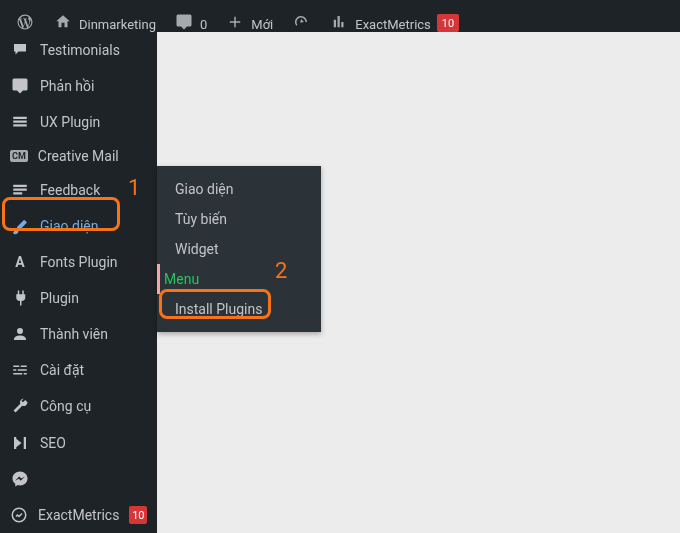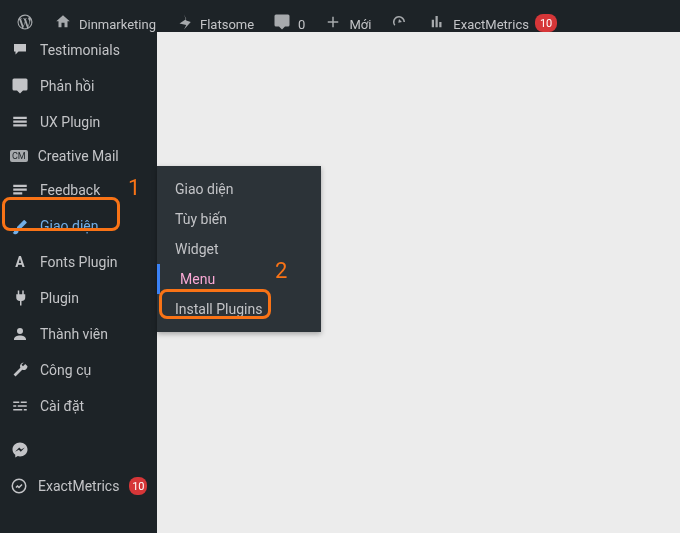--- a/index.html
+++ b/index.html
@@ -1,33 +1,33 @@
 <!DOCTYPE html>
 <html><head>
   <meta charset="utf-8">
   <style>
     *{margin:0;padding:0;box-sizing:border-box}
     body{font-family:-apple-system,BlinkMacSystemFont,"Segoe UI",Roboto,sans-serif;font-size:14px;background:#f1f1f1;width:680px;height:533px;overflow:hidden}
     .topbar{height:32px;background:#1d2327;color:#c3c4c7;display:flex;align-items:center;padding:0 6px}
     .topbar-item{display:flex;align-items:flex-end;gap:6px;padding:0 9px;height:100%;cursor:pointer;font-size:13px}
     .ico{display:inline-flex;align-items:center;justify-content:center;width:20px;height:20px;font-size:16px;color:#a7aaad}
-    .badge{background:#d63638;color:#fff;border-radius:8px;min-width:18px;height:18px;display:inline-flex;align-items:center;justify-content:center;font-size:11px;padding:8px 5px}
+    .badge{background:#d63638;color:#fff;border-radius:2px;min-width:18px;height:18px;display:inline-flex;align-items:center;justify-content:center;font-size:11px;padding:8px 5px}
     .shell{display:flex;height:501px}
     .sidebar{width:157px;background:#1d2327;color:#c3c4c7;display:flex;flex-direction:column;overflow:visible}
     .sidebar-item{display:flex;align-items:center;gap:10px;padding:8px 10px;cursor:pointer;position:relative}
     .sidebar-item .label{font-size:14px}
     .sidebar-item .sico{width:20px;height:20px;display:inline-flex;align-items:center;justify-content:center;color:inherit}
     .gap{height:8px}
     .content{flex:1;background:#ececec;position:relative}
     .submenu{position:absolute;left:157px;top:166px;width:164px;background:#2c3338;color:#c3c4c7;padding:8px 0;box-shadow:0 2px 5px rgba(0,0,0,.3)}
     .submenu-item{padding:7px 18px;cursor:pointer;font-size:14px}
-    .submenu-item.sel{border-left:3px solid #3b82f6;padding-left:20px;color:#f9a8d4}
+    .submenu-item.sel{border-left:3px solid #fca5a5;padding-left:4px;color:#22c55e}
     .annot{position:absolute;border:3px solid #f97316;border-radius:8px;pointer-events:none}
     .annot-num{position:absolute;color:#f97316;font-size:22px;font-weight:400;pointer-events:none}
-    .cm-badge{background:#a7aaad;color:#1d2327;font-size:9px;font-weight:400;padding:1px 2px;border-radius:2px}
+    .cm-badge{background:#a7aaad;color:#1d2327;font-size:9px;font-weight:700;padding:1px 2px;border-radius:2px}
     svg{width:18px;height:18px;fill:currentColor}
   </style>
 </head>
 <body>
 
 <div class="topbar">
   <div class="topbar-item">
     <span class="ico">
         <svg viewBox="0 0 24 24">
           <path d="M12 2a10 10 0 100 20 10 10 0 000-20zM3.5 12c0-1.2.26-2.35.72-3.38l4.05 11.1A8.5 8.5 0 013.5 12zm8.5 8.5c-.83 0-1.64-.12-2.4-.35l2.55-7.4 2.6 7.14c.2.05.04.1.06.15-.88.3-1.82.46-2.81.46zm1.17-12.5c.51-.03.97-.08.97-.08.46-.05.4-.73-.05-.7 0 0-1.38.1-2.27.1-.83 0-2.24-.1-2.24-.1-.46-.03-.51.67-.05.7 0 0 .43.05.9.08l1.33 3.65-1.87 5.6L6.8 8c.51-.03.97-.08.97-.08.46-.05.4-.73-.05-.7 0 0-1.38.1-2.27.1h-.28A8.47 8.47 0 0112 3.5c2.23 0 4.26.85 5.79 2.25h-.11c-.84 0-1.43.73-1.43 1.52 0 .7.4 1.3.84 2 .32.57.7 1.3.7 2.35 0 .73-.28 1.57-.65 2.75l-.86 2.86-3.11-9.23zm3.1 11.33l2.6-7.5c.48-1.21.64-2.18.64-3.04 0-.31-.02-.6-.06-.88a8.5 8.5 0 01-3.18 11.42z"></path>
@@ -38,28 +38,20 @@
     <span class="ico">
         <svg viewBox="0 0 24 24">
           <path d="M12 3l9 8h-3v8h-4v-6h-4v6H6v-8H3z"></path>
         </svg>
       </span>
     <span>Dinmarketing</span>
   </div>
   <div class="topbar-item">
     <span class="ico">
         <svg viewBox="0 0 24 24">
-          <path d="M12 2l3 6-9 6 9 2-3 6 9-10-6-2z"></path>
-        </svg>
-      </span>
-    <span>Flatsome</span>
-  </div>
-  <div class="topbar-item">
-    <span class="ico">
-        <svg viewBox="0 0 24 24">
           <path d="M20 2H4a2 2 0 00-2 2v12a2 2 0 002 2h4l4 4 4-4h4a2 2 0 002-2V4a2 2 0 00-2-2z"></path>
         </svg>
       </span>
     <span>0</span>
   </div>
   <div class="topbar-item">
     <span class="ico">
         <svg viewBox="0 0 24 24">
           <path d="M19 13h-6v6h-2v-6H5v-2h6V5h2v6h6z"></path>
         </svg>
@@ -146,34 +138,42 @@
       <span class="sico">
           <svg viewBox="0 0 24 24">
             <path d="M12 12a4 4 0 100-8 4 4 0 000 8zm0 2c-4 0-8 2-8 5v1h16v-1c0-3-4-5-8-5z"></path>
           </svg>
         </span>
       <span class="label">Thành viên</span>
     </div>
     <div class="sidebar-item">
       <span class="sico">
           <svg viewBox="0 0 24 24">
+            <path d="M3 6h8v2H3zm10 0h8v2h-8zm-10 5h4v2H3zm6 0h12v2H9zm-6 5h12v2H3zm14 0h4v2h-4z"></path>
+          </svg>
+        </span>
+      <span class="label">Cài đặt</span>
+    </div>
+    <div class="sidebar-item">
+      <span class="sico">
+          <svg viewBox="0 0 24 24">
             <path d="M22 7a5 5 0 01-7 4.58L6 20.59 3.41 18 12.42 9A5 5 0 0117 2l-3 3 2 2 3-3z"></path>
           </svg>
         </span>
       <span class="label">Công cụ</span>
     </div>
-    <div class="sidebar-item">
-      <span class="sico">
-          <svg viewBox="0 0 24 24">
-            <path d="M3 6h8v2H3zm10 0h8v2h-8zm-10 5h4v2H3zm6 0h12v2H9zm-6 5h12v2H3zm14 0h4v2h-4z"></path>
-          </svg>
-        </span>
-      <span class="label">Cài đặt</span>
-    </div>
     <div class="gap"></div>
+    <div class="sidebar-item">
+      <span class="sico">
+          <svg viewBox="0 0 24 24">
+            <path d="M4 4h3v16H4zm0 0l10 8L4 20zM17 4h3v16h-3z"></path>
+          </svg>
+        </span>
+      <span class="label">SEO</span>
+    </div>
     <div class="sidebar-item">
       <span class="sico">
           <svg viewBox="0 0 24 24">
             <path d="M12 2C6.5 2 2 6.14 2 11.25c0 2.9 1.44 5.49 3.7 7.18V22l3.38-1.86c.93.26 1.91.4 2.92.4 5.5 0 10-4.14 10-9.25S17.5 2 12 2zm1.03 12.41l-2.55-2.72-4.97 2.72 5.46-5.8 2.61 2.72 4.9-2.72-5.45 5.8z"></path>
           </svg>
         </span>
     </div>
     <div class="sidebar-item">
       <span class="sico">
           <svg viewBox="0 0 24 24">

